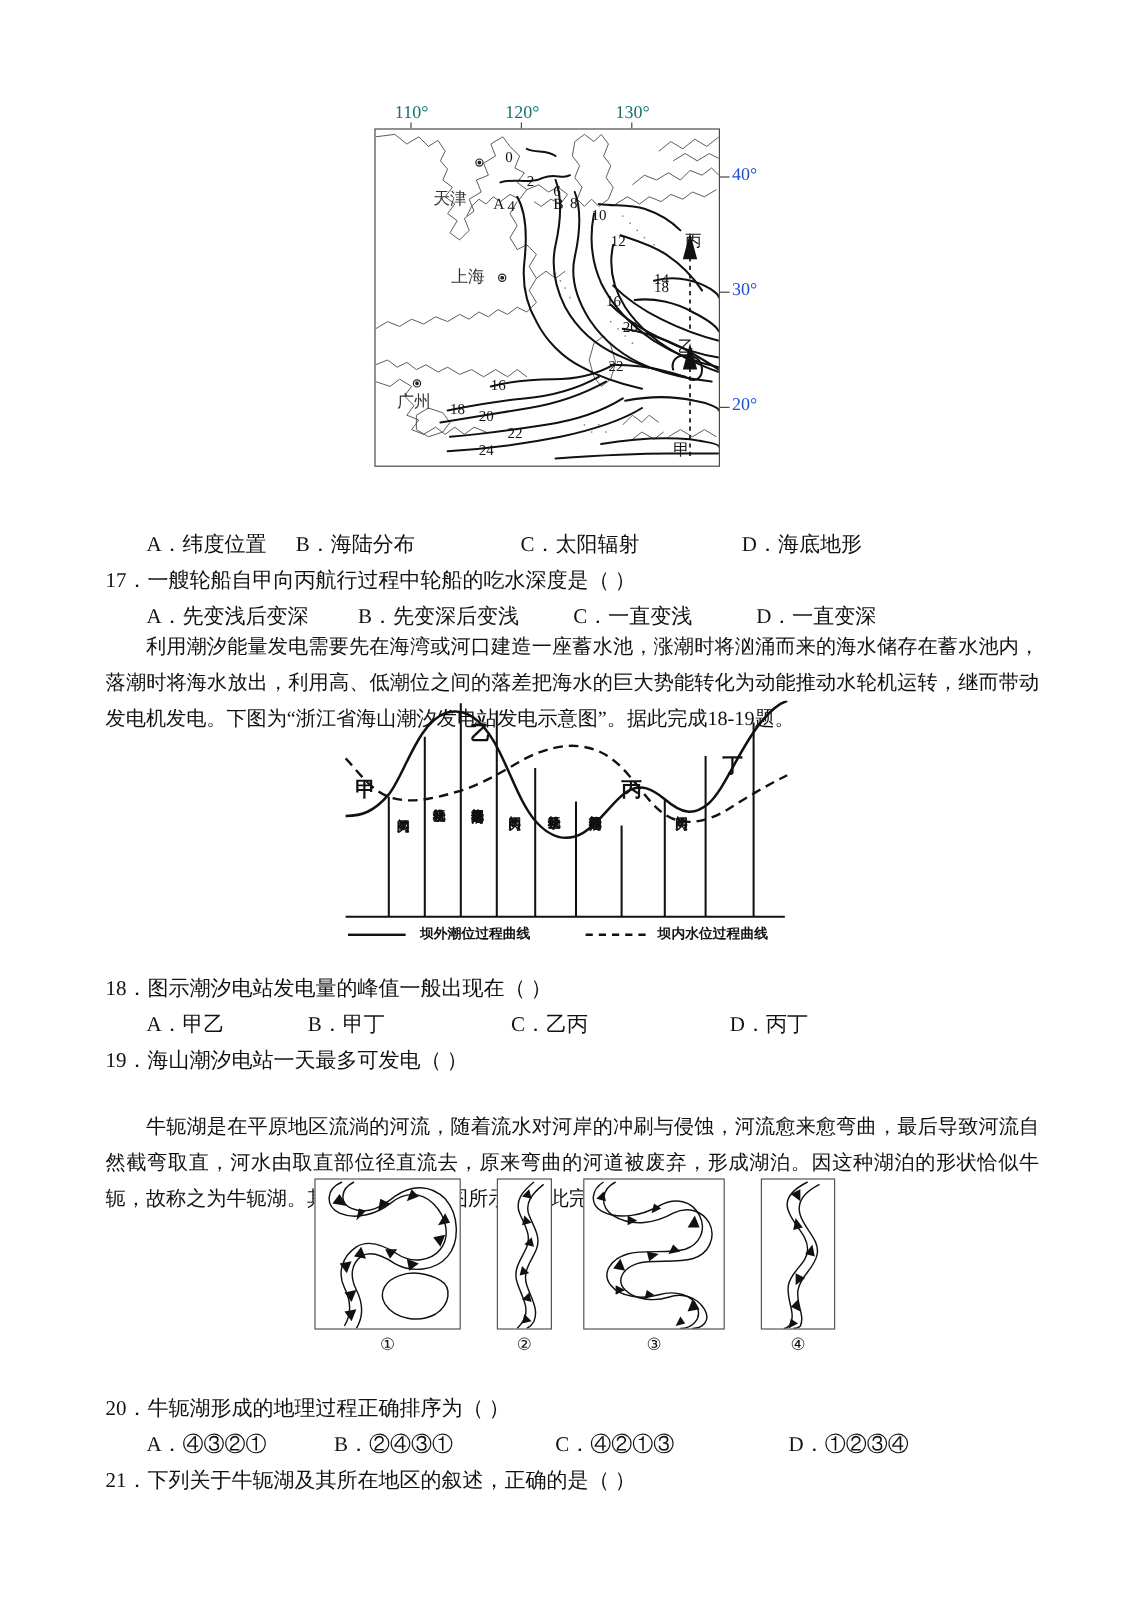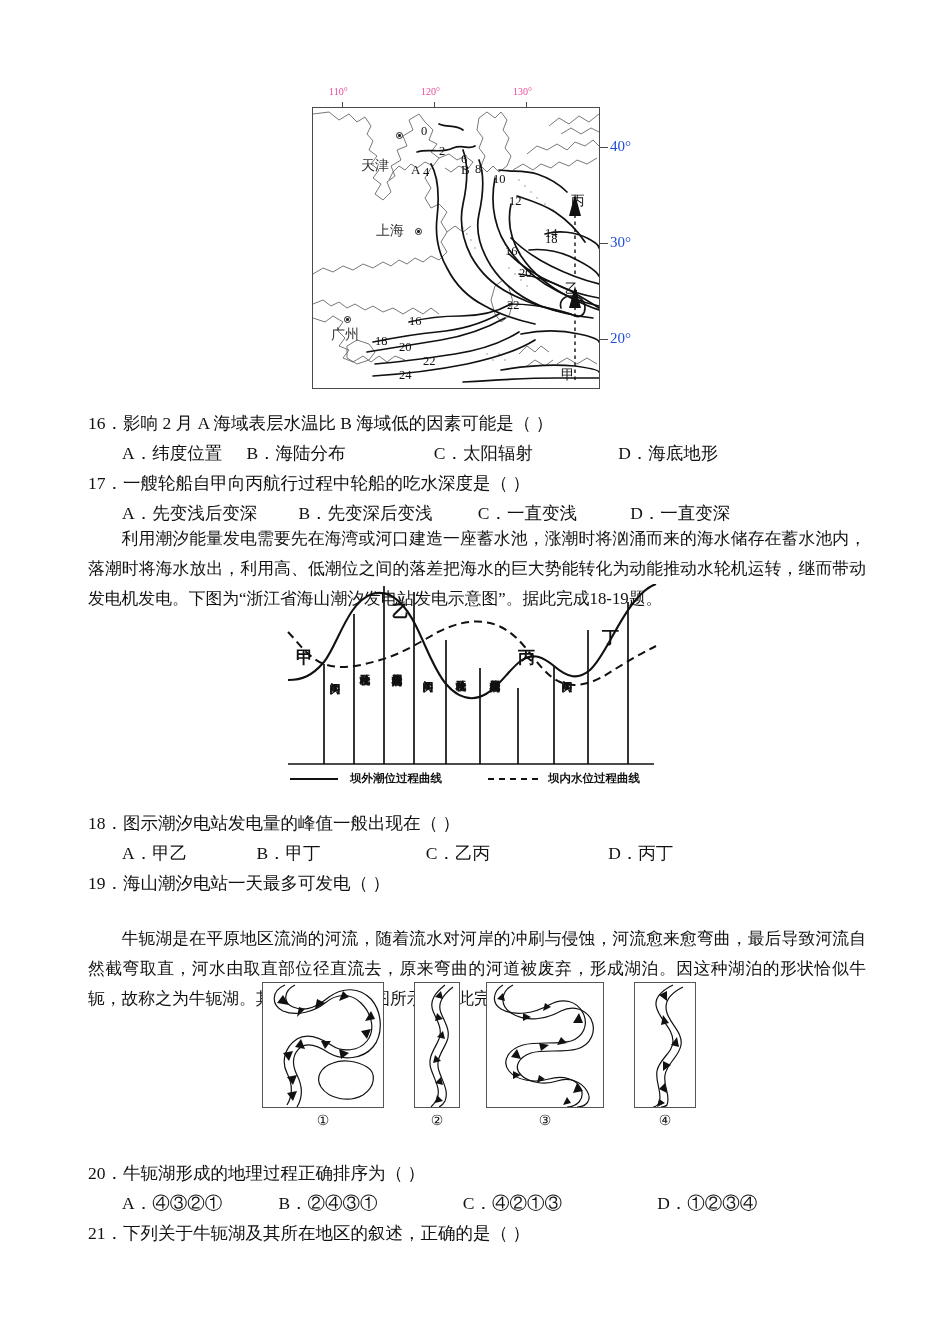--- a/index.html
+++ b/index.html
@@ -23,21 +23,21 @@
 
   
   .abs{position:absolute;}
 
   
   #map-figure{left:300px;top:86px;width:330px;height:310px;}
   #map-frame{
     position:absolute;left:12px;top:21px;width:288px;height:282px;
     border:1.3px solid #4a4a4a;box-sizing:border-box;background:#fff;
   }
-  .lon-label{position:absolute;font-size:10px;color:#ec4899;}
+  .lon-label{position:absolute;font-size:15px;color:#0f766e;}
   .lat-label{position:absolute;font-size:15px;color:#1d4ed8;}
   .tickmark{position:absolute;background:#4a4a4a;}
   .map-city{position:absolute;font-size:14px;color:#333;}
   .map-dot{position:absolute;width:7px;height:7px;border:1.3px solid #222;border-radius:50%;box-sizing:border-box;}
   .map-dot::after{content:"";position:absolute;left:1.4px;top:1.4px;width:2.4px;height:2.4px;background:#222;border-radius:50%;}
   .iso-num{position:absolute;font-size:12.5px;color:#111;font-family:"Liberation Serif",serif;}
   .pt-label{position:absolute;font-size:13px;color:#111;}
   .cn-label{position:absolute;font-size:13.5px;color:#111;}
 
   
@@ -226,23 +226,20 @@
 
       <div class="pt-label" style="left:98px;top:54px;">A</div>
       <div class="pt-label" style="left:148px;top:54px;">B</div>
 
       <div class="cn-label" style="left:248px;top:258px;">甲</div>
       <div class="cn-label" style="left:252px;top:172px;">乙</div>
       <div class="cn-label" style="left:258px;top:84px;">丙</div>
     </div>
   </div>
 
-  <div class="abs q-line" style="left:88px;top:408px;">
-    <span>16</span><span>．</span><span>影响 2 月 A 海域表层水温比 B 海域低的因素可能是（  ）</span>
-  </div>
   <div class="abs opts" style="left:122px;top:438px;">
     <span class="opt" style="width:120px;">A．纬度位置</span>
     <span class="opt" style="width:160px;">B．海陆分布</span>
     <span class="opt" style="width:180px;margin-left:23px;">C．太阳辐射</span>
     <span class="opt">D．海底地形</span>
   </div>
 
   <div class="abs q-line" style="left:88px;top:468px;">
     <span>17</span><span>．</span><span>一艘轮船自甲向丙航行过程中轮船的吃水深度是（  ）</span>
   </div>

